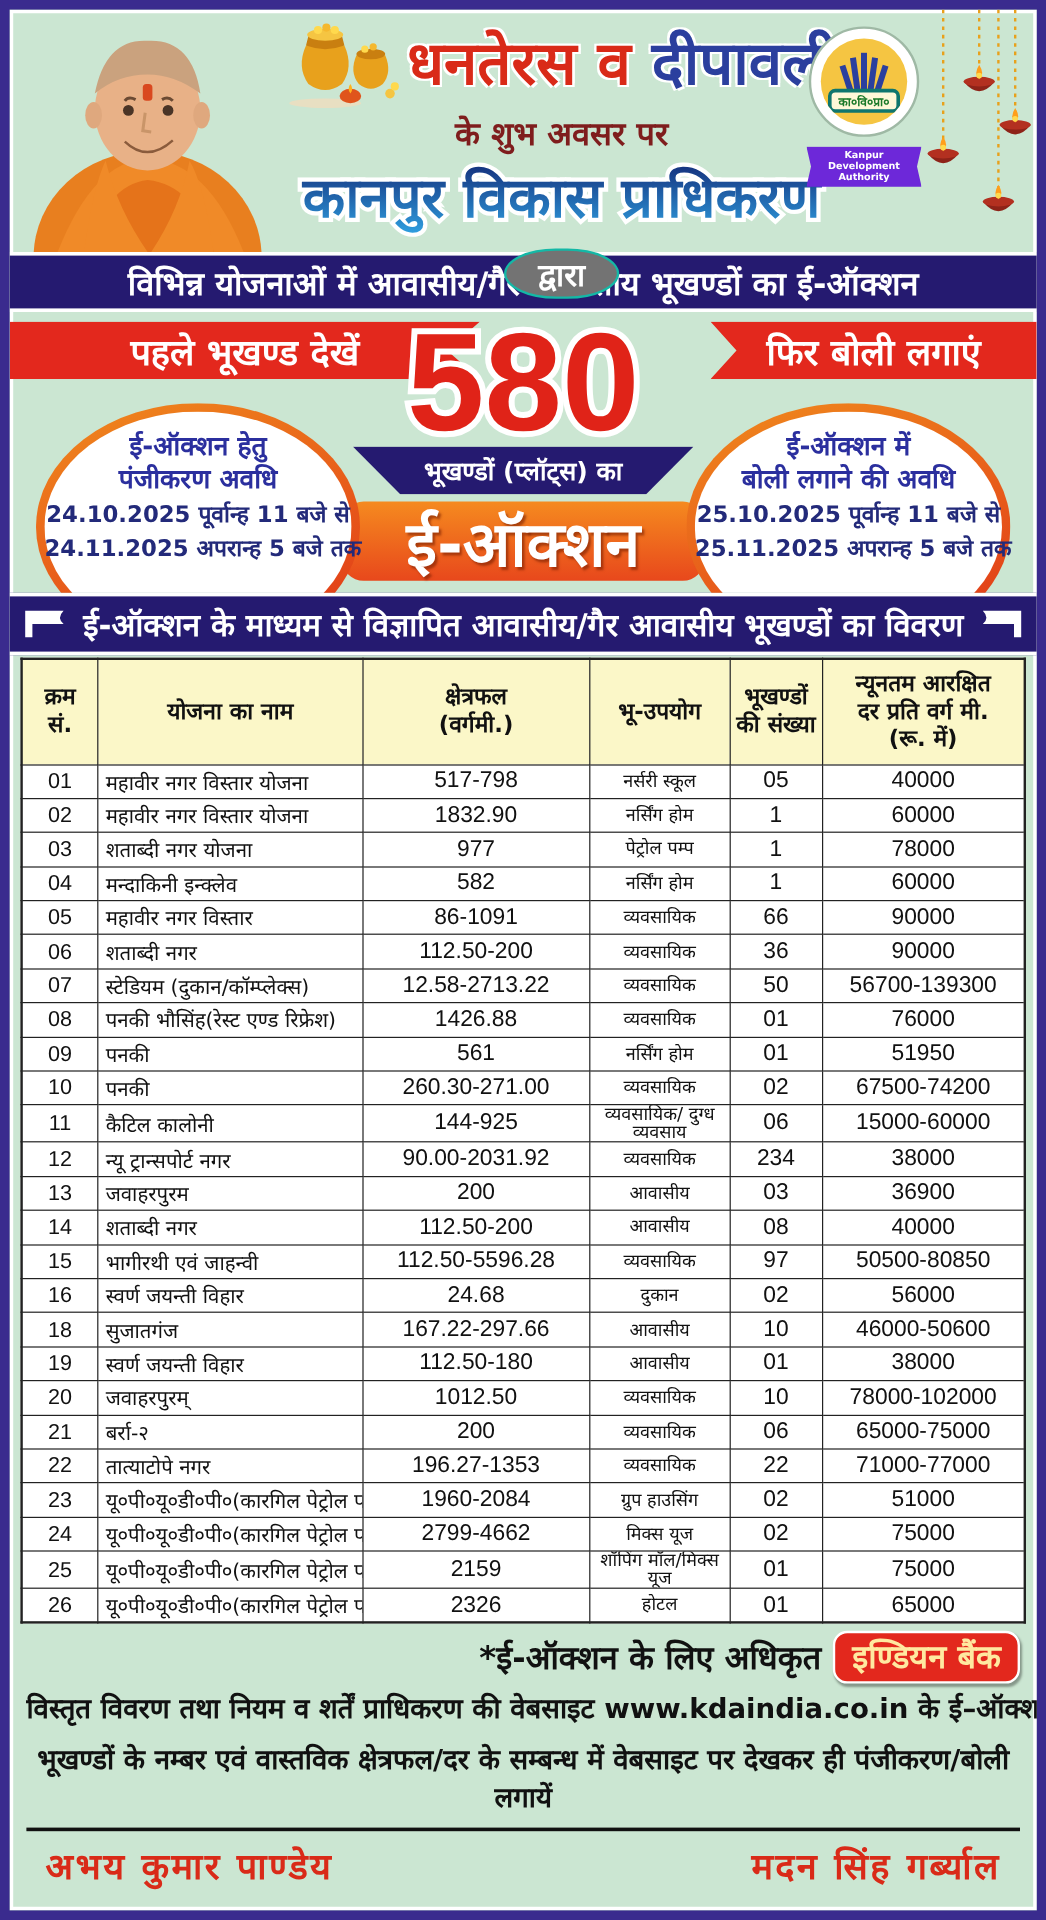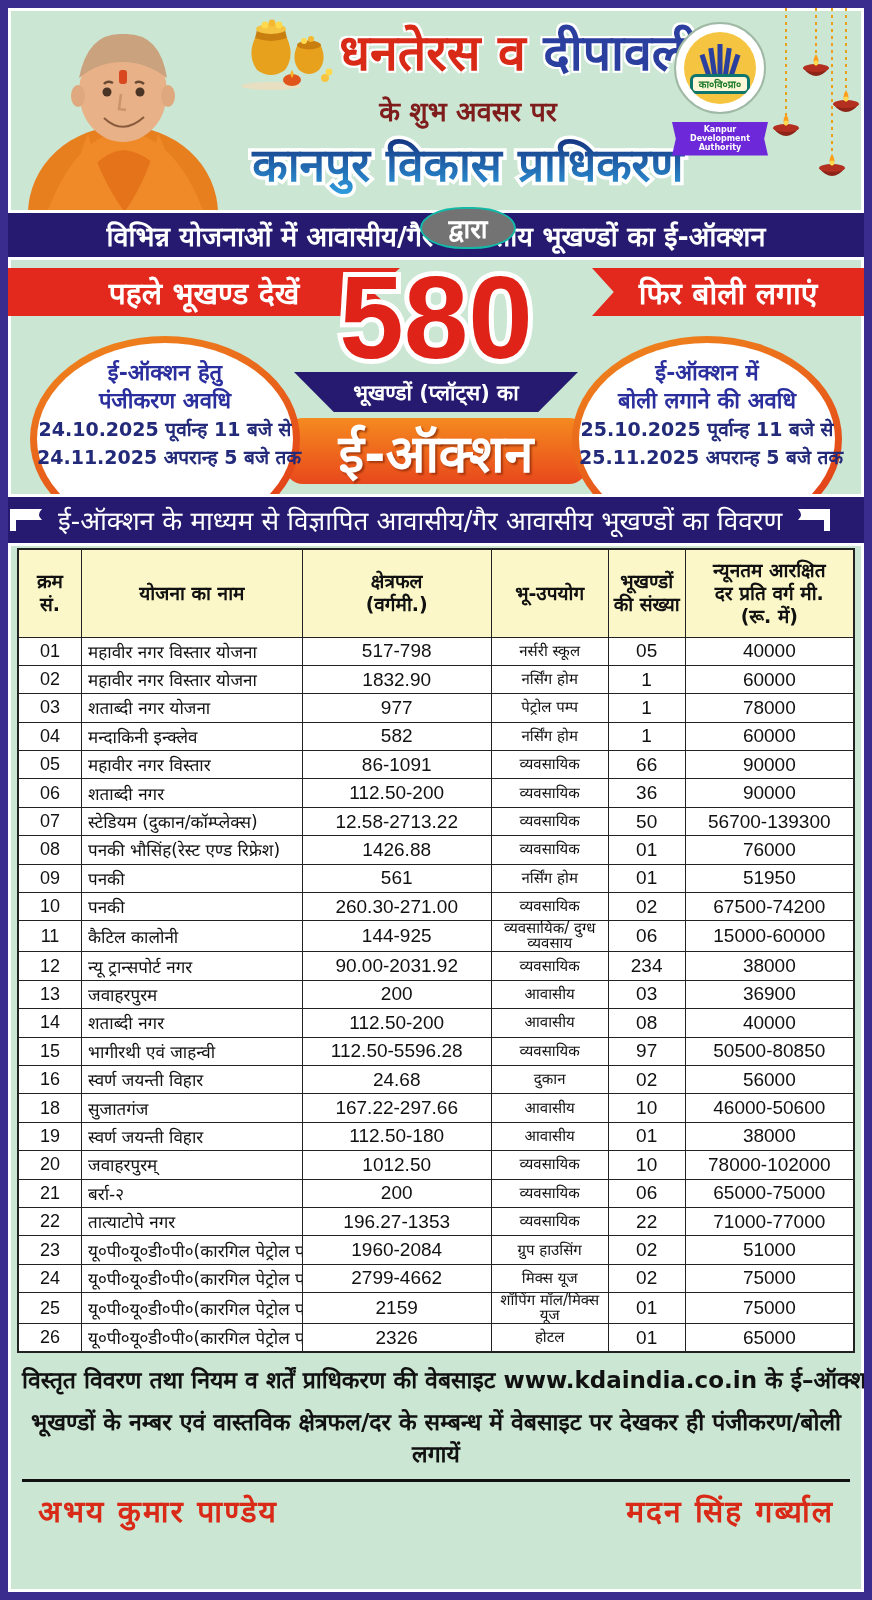--- a/index.html
+++ b/index.html
@@ -28,22 +28,22 @@
   .logo-bars span{display:block;width:5px;background:#2b3f9e;}
   .logo-kvp{position:absolute;left:0;right:0;bottom:10px;font-size:10px;font-weight:bold;color:#1c7a2a;
             background:#fff8d8;border-radius:6px;margin:0 6px;border:3px solid #0f766e;}
   .logo-ribbon{margin-top:8px;background:#6d28d9;color:#fff;font-size:8px;font-weight:bold;line-height:1.15;
                padding:3px 2px;clip-path:polygon(0 0,100% 0,96% 50%,100% 100%,0 100%,4% 50%);}
   .diyas{position:absolute;right:2px;top:0;width:92px;height:202px;}
 
   
   .banner1{height:44px;background:#251a70;color:#fff;display:flex;align-items:center;justify-content:center;
            font-size:27px;font-weight:bold;border-top:3px solid #fff;border-bottom:3px solid #fff;}
-  .banner2{height:46px;background:#251a70;color:#fff;display:flex;align-items:center;justify-content:flex-start;
-           gap:14px;font-size:26px;font-weight:normal;border-top:3px solid #fff;border-bottom:3px solid #fff;}
+  .banner2{height:46px;background:#251a70;color:#fff;display:flex;align-items:center;justify-content:center;
+           gap:14px;font-size:26px;font-weight:bold;border-top:3px solid #fff;border-bottom:3px solid #fff;}
 
   
   .promo{position:relative;height:234px;overflow:hidden;}
   .ribbon{position:absolute;top:8px;height:48px;background:#e3281d;color:#fff;font-weight:bold;font-size:30px;
           display:flex;align-items:center;justify-content:center;}
   .ribbon-left{left:0;width:392px;clip-path:polygon(0 0,100% 0,93% 50%,100% 100%,0 100%);}
   .ribbon-right{right:0;width:272px;clip-path:polygon(0 0,100% 0,100% 100%,0 100%,8% 50%);}
   .count-wrap{position:absolute;left:50%;top:-6px;transform:translateX(-50%);}
   .trapezoid{position:absolute;left:50%;top:112px;transform:translateX(-50%);width:284px;height:40px;
              background:#251a70;clip-path:polygon(0 0,100% 0,86% 100%,14% 100%);color:#fff;font-weight:bold;
@@ -461,20 +461,24 @@
             <td class="c2">2326</td>
             <td class="c3">होटल</td>
             <td class="c4">01</td>
             <td class="c5">65000</td>
           </tr>
         </tbody>
     </table>
   </div>
 
   <div class="notes">
+    <div class="bank-line">
+      <span>*ई-ऑक्शन के लिए अधिकृत</span>
+      <span class="bank-badge">इण्डियन बैंक</span>
+    </div>
     <div class="note1">विस्तृत विवरण तथा नियम व शर्तें प्राधिकरण की वेबसाइट www.kdaindia.co.in के ई–ऑक्शन पोर्टल पर उपलब्ध है।</div>
     <div class="note2">भूखण्डों के नम्बर एवं वास्तविक क्षेत्रफल/दर के सम्बन्ध में वेबसाइट पर देखकर ही पंजीकरण/बोली लगायें</div>
   </div>
 
   <div class="sig-divider"></div>
   <div class="signatures">
     <div class="sig">
       <div class="sig-name">अभय कुमार पाण्डेय</div>
 
     </div>

